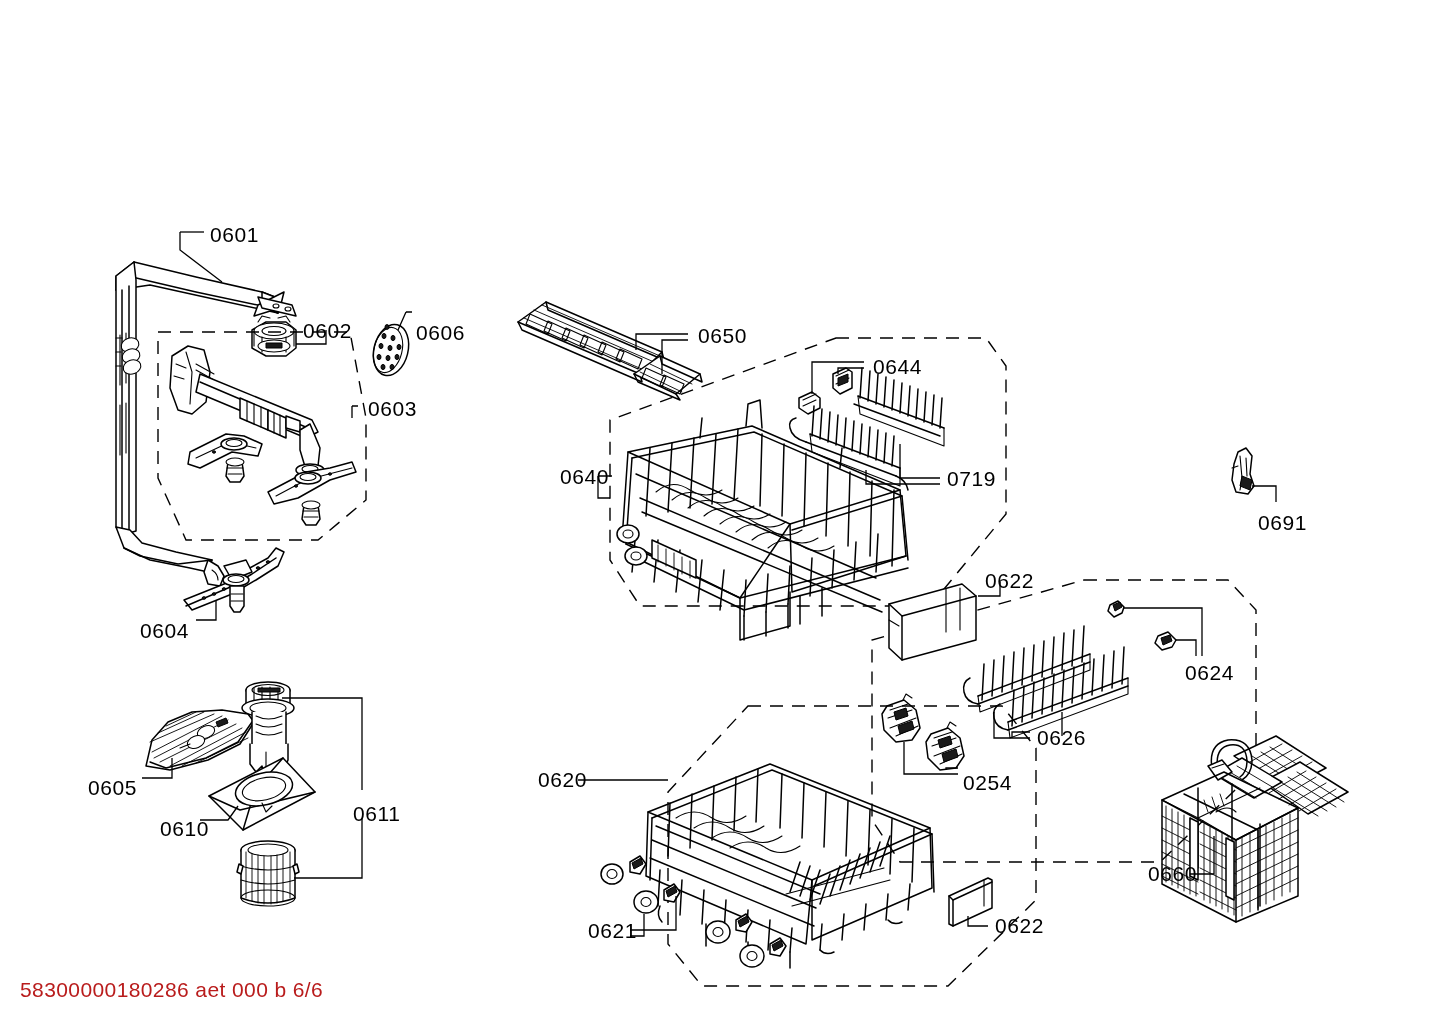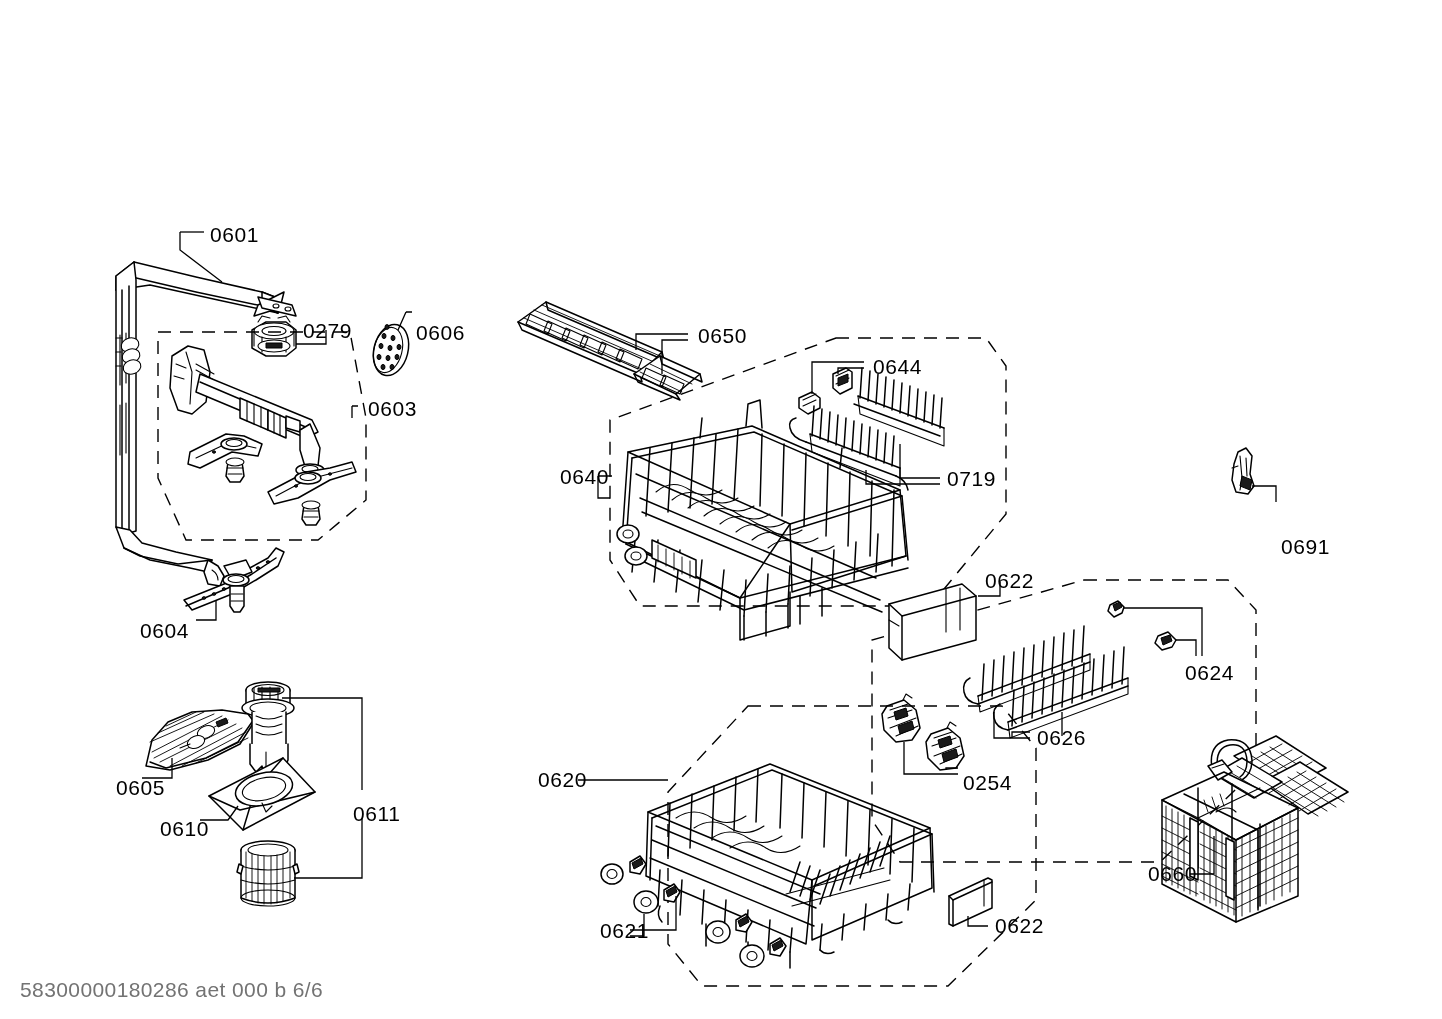--- a/index.html
+++ b/index.html
@@ -2,21 +2,21 @@
 <html><head>
 <meta charset="utf-8">
 <title>Dishwasher Exploded Parts Diagram</title>
 <style>
   html,body{margin:0;padding:0;background:#ffffff;}
   body{width:1442px;height:1019px;font-family:"Liberation Sans",sans-serif;overflow:hidden;}
   #sheet{position:relative;width:1442px;height:1019px;background:#ffffff;}
   #art{position:absolute;left:0;top:0;width:1442px;height:1019px;}
   .lbl{position:absolute;font-family:"Liberation Sans",sans-serif;font-size:21px;
        letter-spacing:.6px;color:#000;white-space:nowrap;line-height:1;}
-  #footer{position:absolute;left:20px;top:978px;font-size:21px;color:#737373;
+  #footer{position:absolute;left:20px;top:978px;font-size:21px;color:#b91c1c;
           letter-spacing:.4px;white-space:nowrap;}
 </style>
 </head>
 <body>
 
 <div id="sheet">
 
   <svg id="art" viewBox="0 0 1442 1019" xmlns="http://www.w3.org/2000/svg">
     <defs>
       <style>
@@ -718,35 +718,35 @@
       <path class="lead" d="M630 930 L676 930 L676 896"></path>
       <path class="lead" d="M630 936 L644 936 L644 914"></path>
 
       <path class="lead" d="M988 926 L968 926 L968 916"></path>
 
       <path class="lead" d="M1190 874 L1214 874 L1214 836"></path>
     </g>
   </svg>
 
   <div class="lbl" style="left:210px;top:224px;">0601</div>
-  <div class="lbl" style="left:303px;top:320px;">0279</div>
+  <div class="lbl" style="left:303px;top:320px;">0602</div>
   <div class="lbl" style="left:416px;top:304px;margin-top:18px;">0606</div>
   <div class="lbl" style="left:368px;top:398px;">0603</div>
   <div class="lbl" style="left:140px;top:620px;">0604</div>
-  <div class="lbl" style="left:116px;top:777px;">0605</div>
+  <div class="lbl" style="left:88px;top:777px;">0605</div>
   <div class="lbl" style="left:160px;top:818px;">0610</div>
   <div class="lbl" style="left:345px;top:803px;margin-left:8px;">0611</div>
   <div class="lbl" style="left:698px;top:325px;">0650</div>
   <div class="lbl" style="left:560px;top:466px;">0640</div>
   <div class="lbl" style="left:873px;top:356px;">0644</div>
   <div class="lbl" style="left:947px;top:468px;">0719</div>
-  <div class="lbl" style="left:1258px;top:536px;margin-left:23px;">0691</div>
+  <div class="lbl" style="left:1258px;top:512px;">0691</div>
   <div class="lbl" style="left:985px;top:570px;">0622</div>
   <div class="lbl" style="left:1185px;top:662px;">0624</div>
   <div class="lbl" style="left:1037px;top:727px;">0626</div>
   <div class="lbl" style="left:963px;top:772px;">0254</div>
   <div class="lbl" style="left:538px;top:769px;">0620</div>
-  <div class="lbl" style="left:588px;top:920px;margin-left:12px;">0621</div>
+  <div class="lbl" style="left:588px;top:920px;">0621</div>
   <div class="lbl" style="left:995px;top:915px;">0622</div>
   <div class="lbl" style="left:1148px;top:863px;">0660</div>
 
   <div id="footer">58300000180286 aet 000 b 6/6</div>
 </div>
 
 </body></html>

